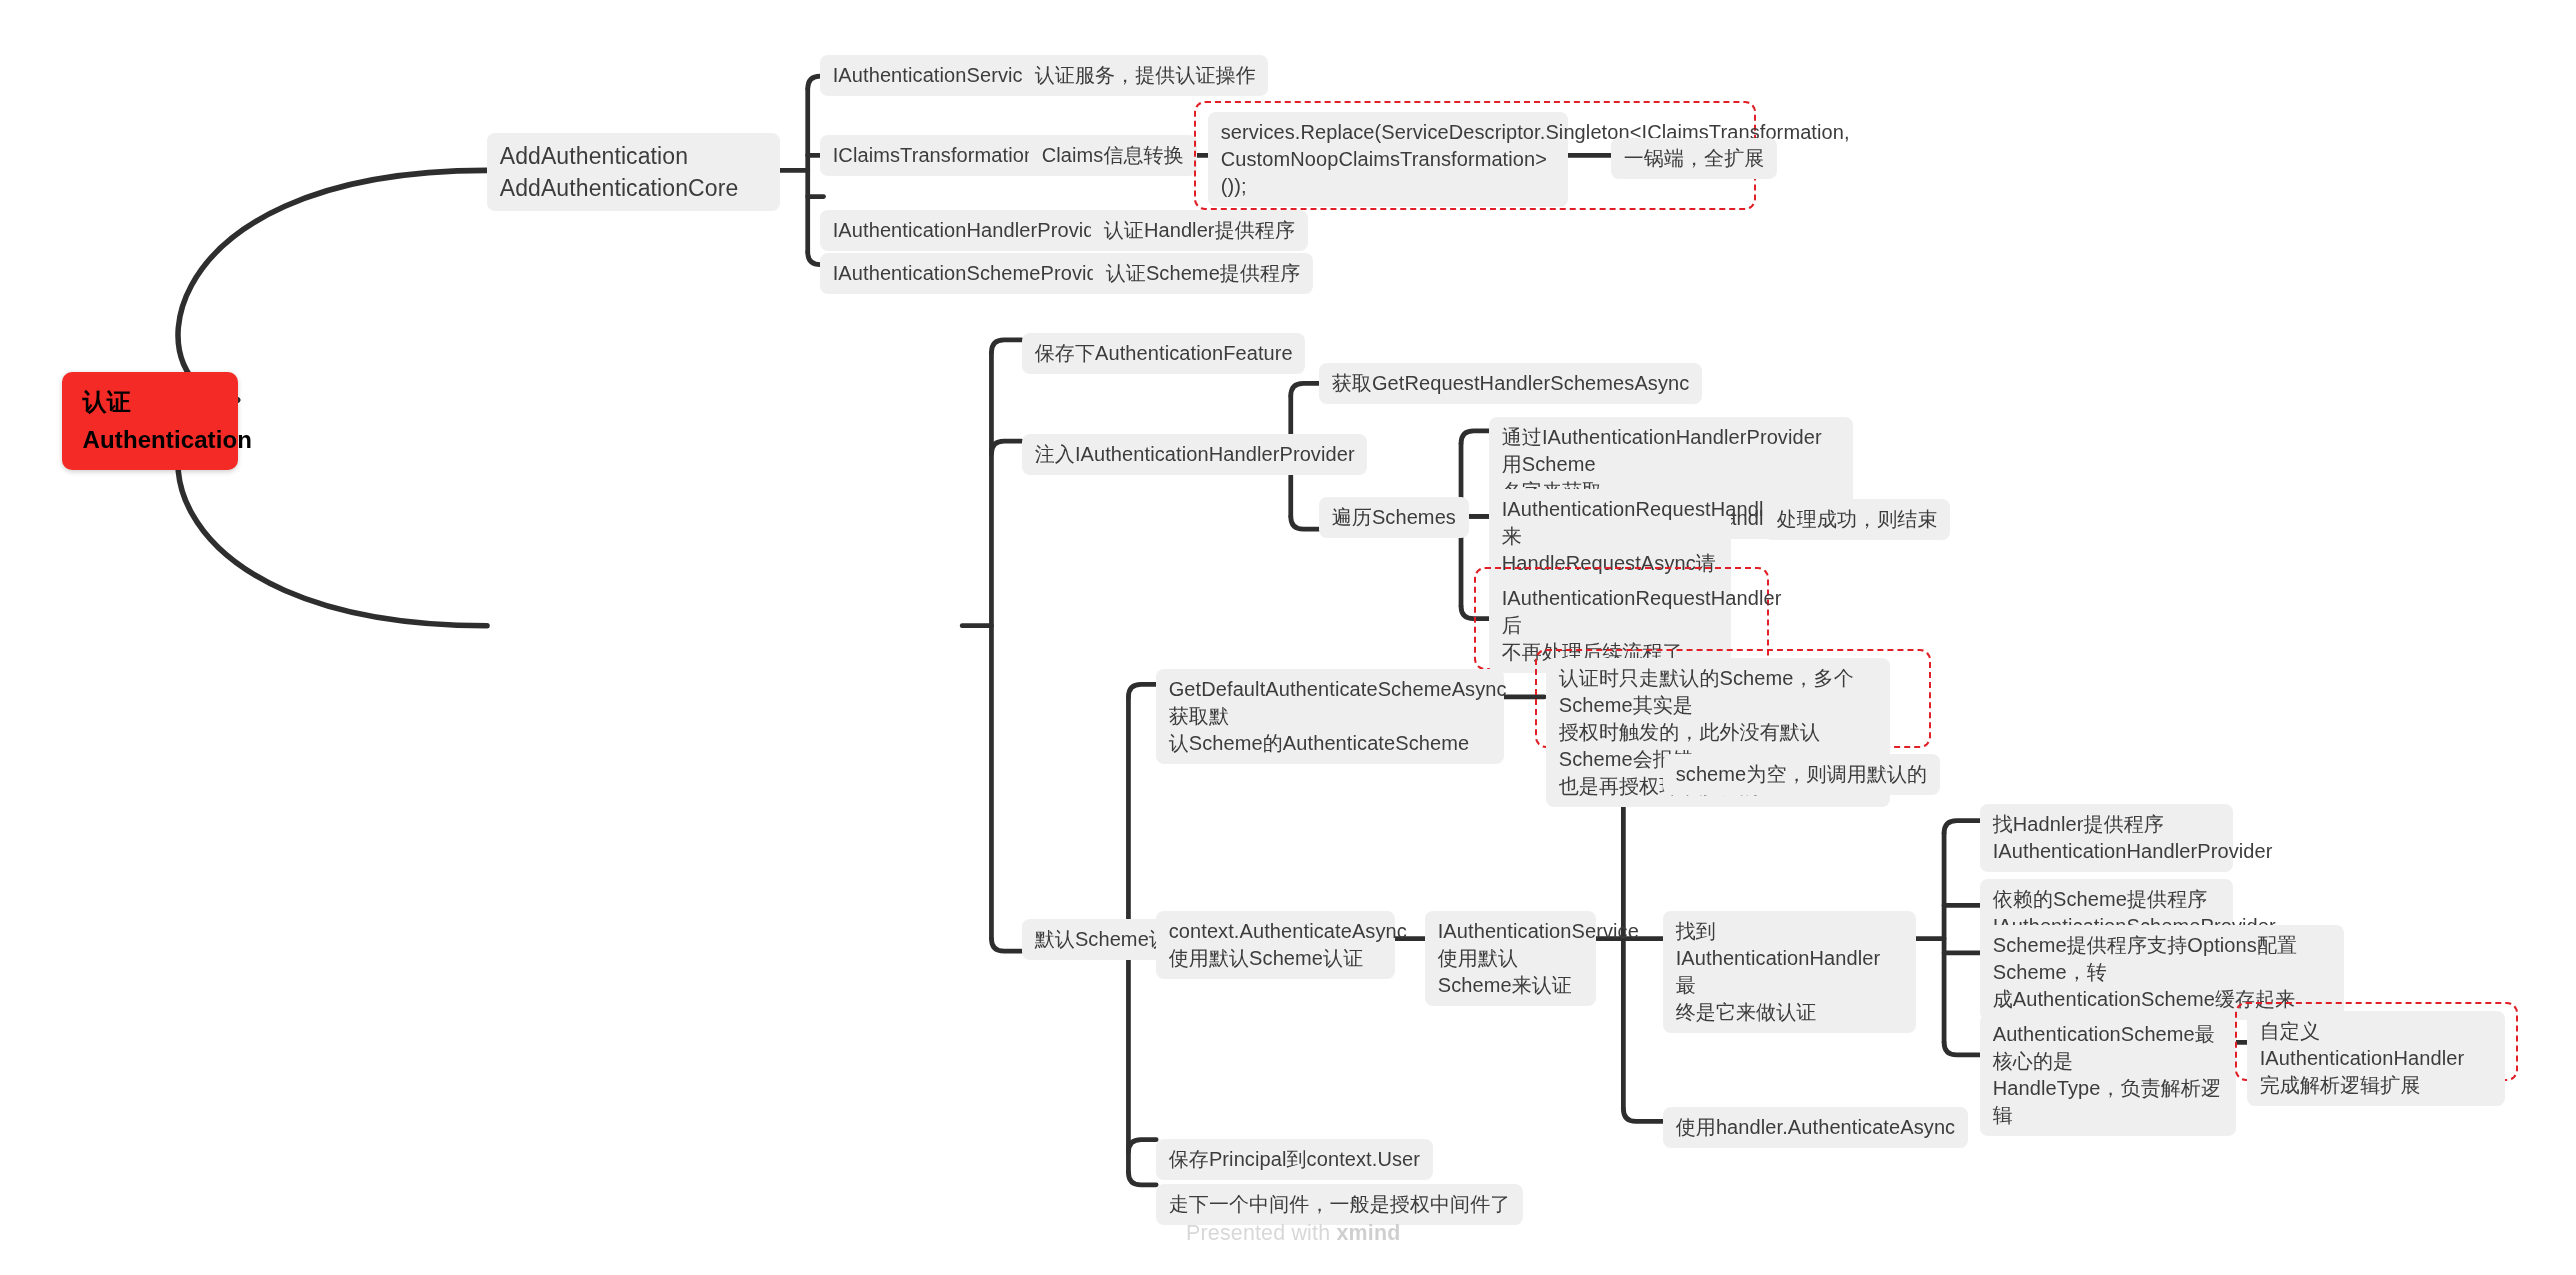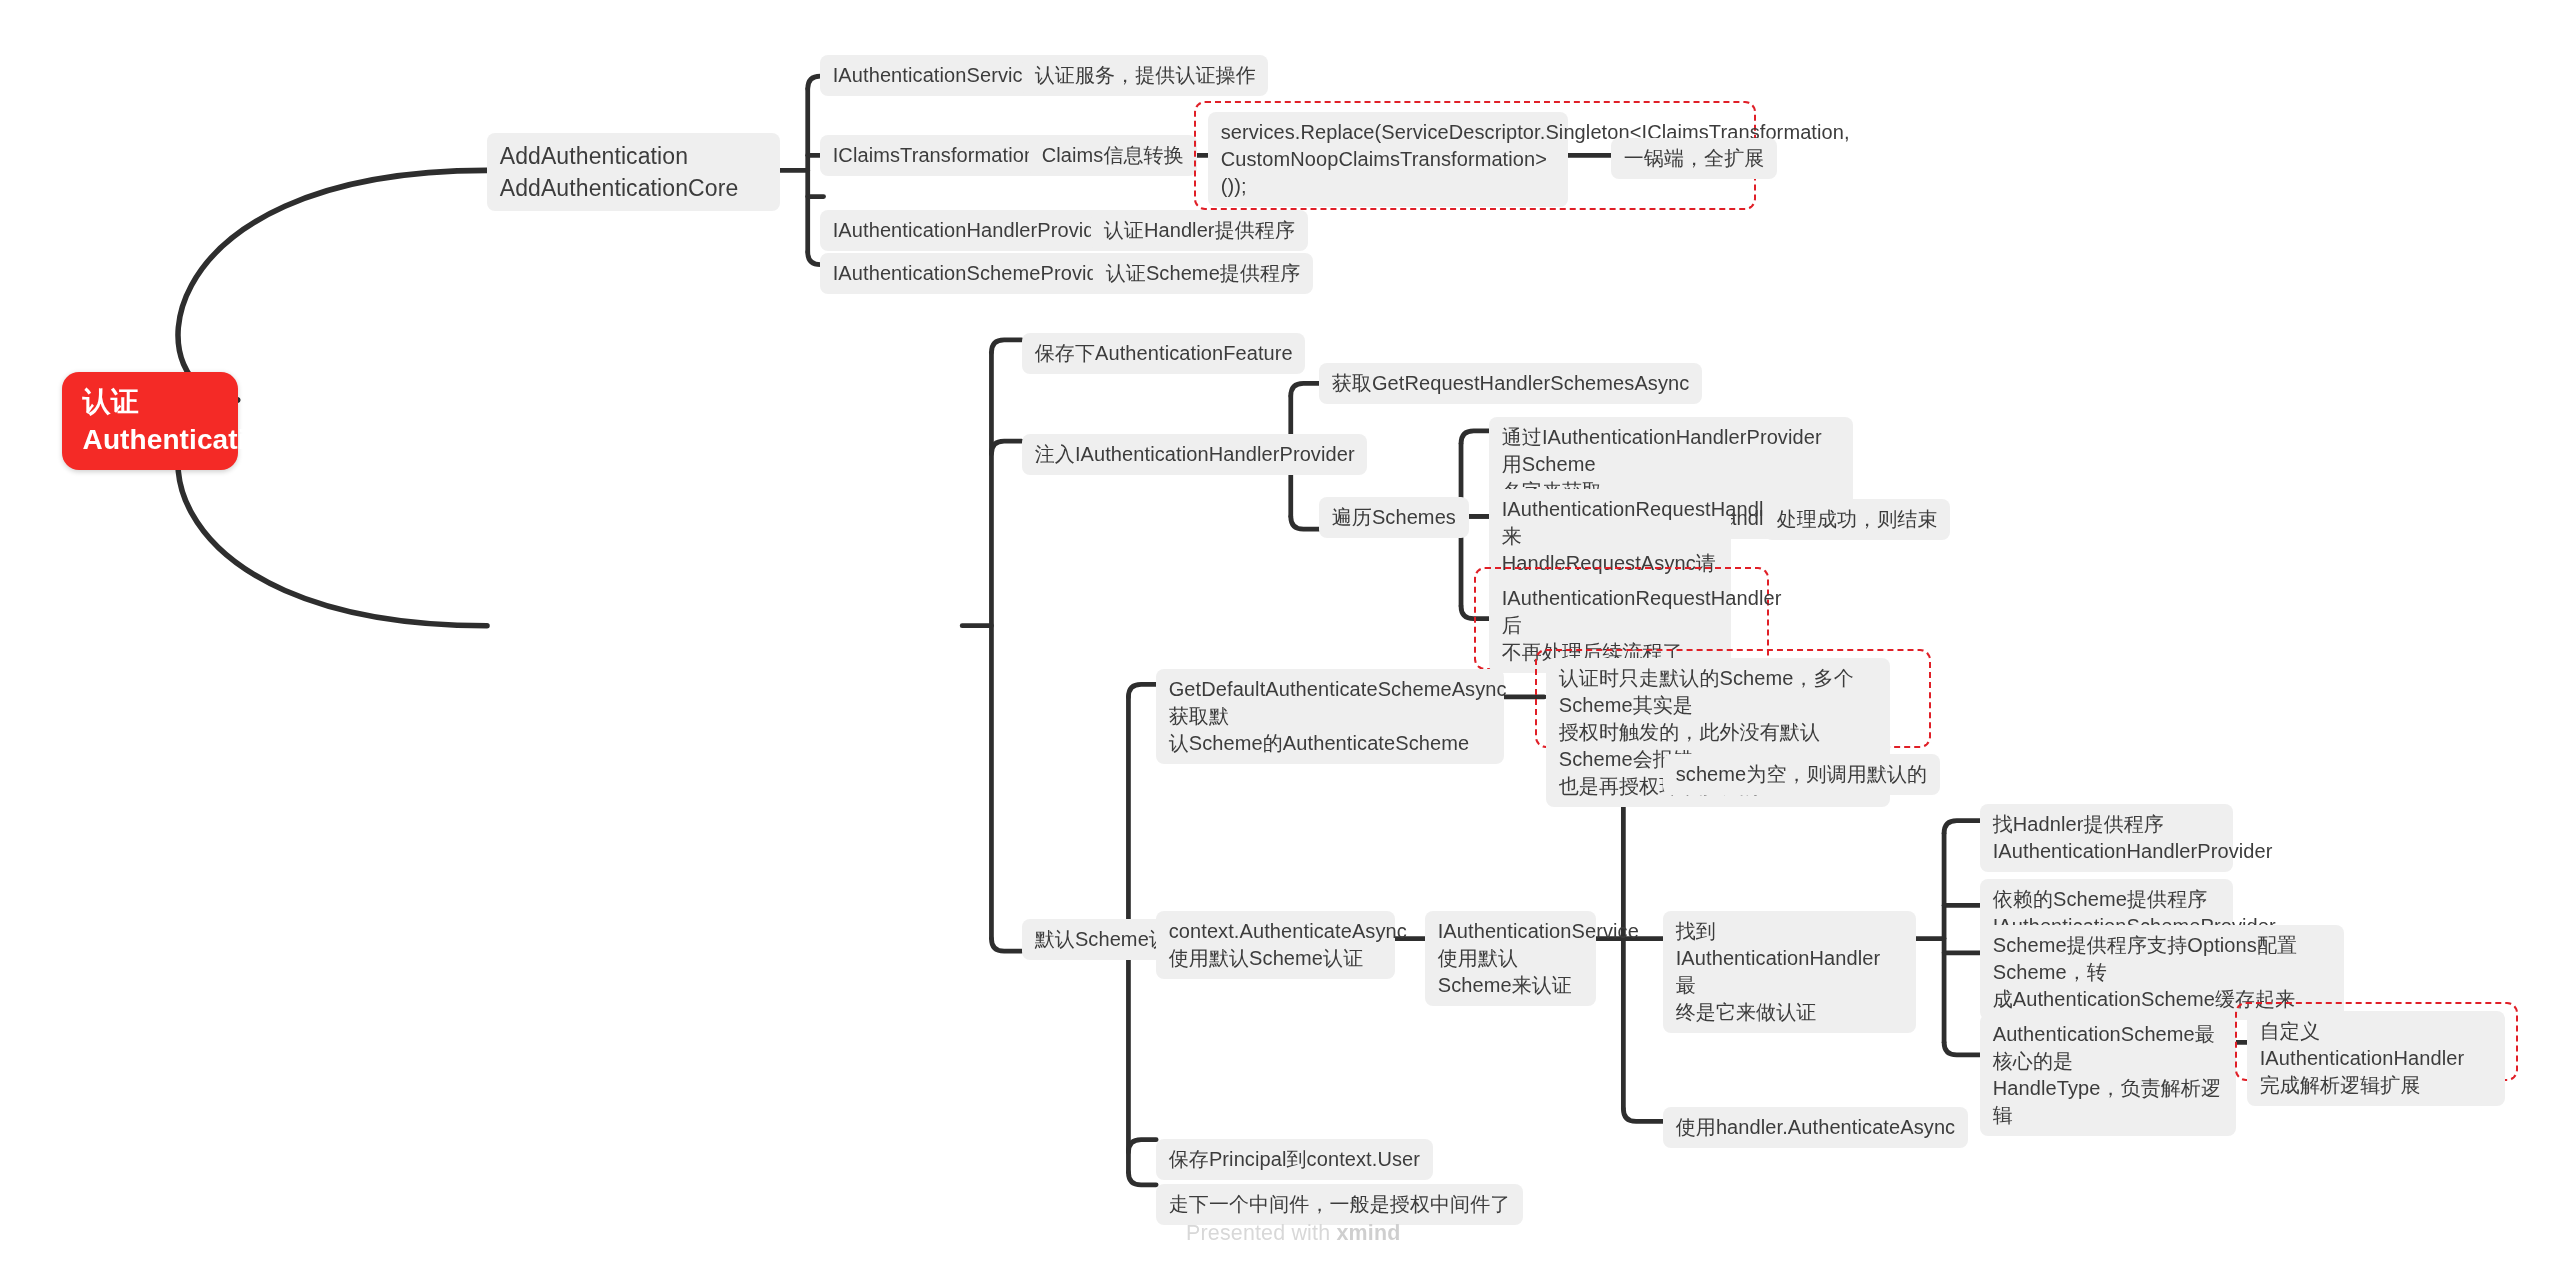--- a/index.html
+++ b/index.html
@@ -18,25 +18,25 @@
     color:#3c3c3c;
     font-size:20px;
     line-height:27px;
     padding:7.1px 12.7px;
     box-sizing:border-box;
     white-space:pre-line;
     letter-spacing:0.1px;
   }
   .node.root{
     background:#f42a26;
-    color:#ffffff;
-    font-size:28px;
+    color:#000000;
+    font-size:24px;
     line-height:38px;
     font-weight:bold;
-    border-radius:17px;
+    border-radius:10px;
     padding:11px 20.6px;
     box-shadow:0 1.6px 4.8px rgba(0,0,0,.18);
   }
   .node.big{ font-size:23px; line-height:32px; }
 
   .redbox{
     position:absolute;
     border:2.4px dashed #e01f27;
     border-radius:11px;
     box-sizing:border-box;

